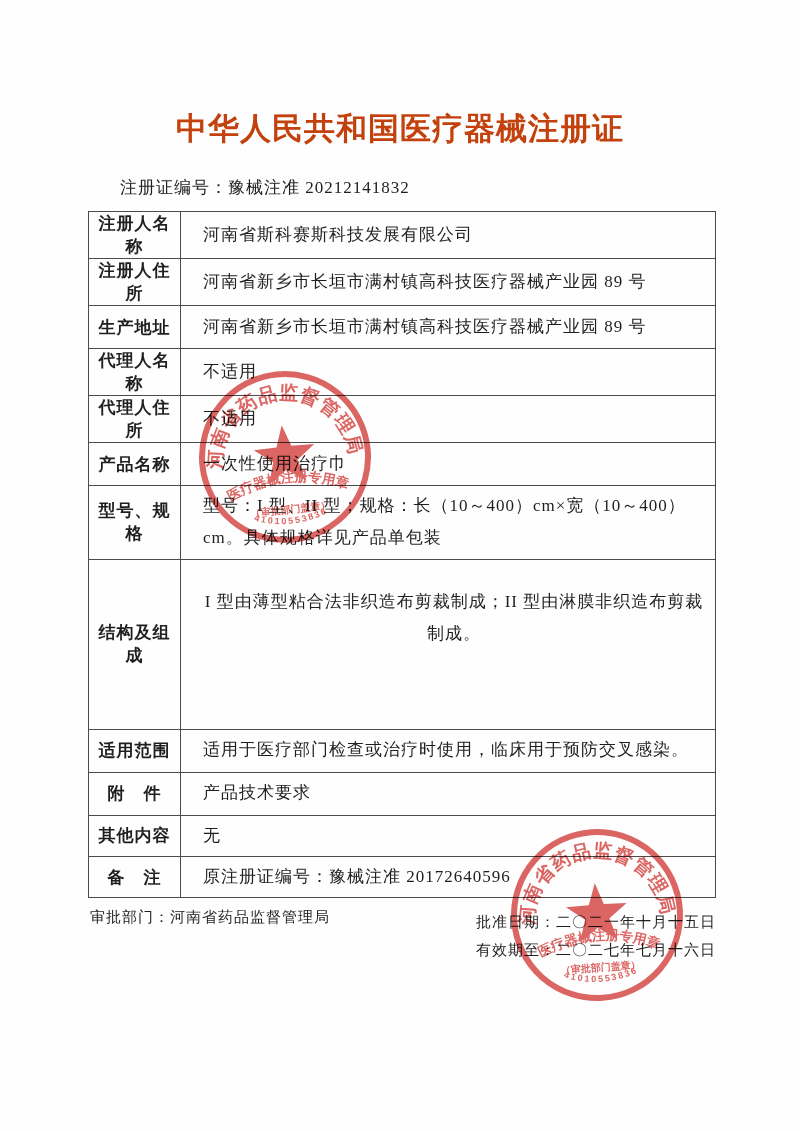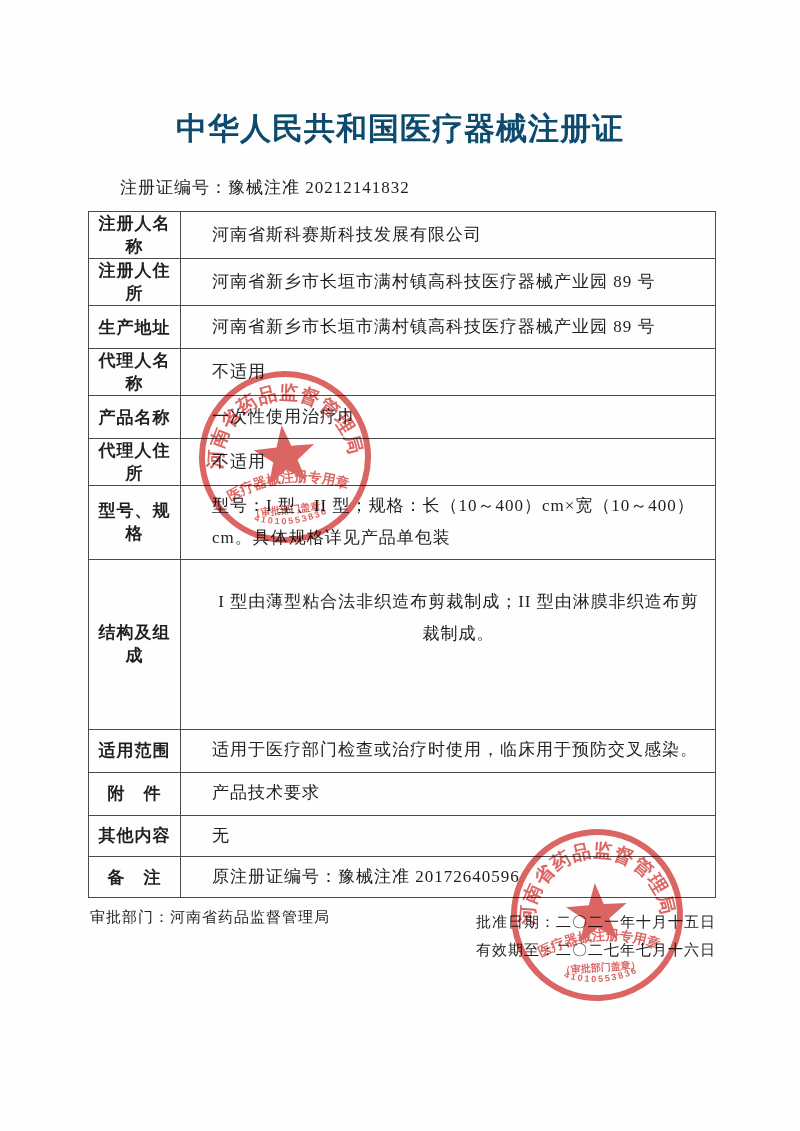--- a/index.html
+++ b/index.html
@@ -11,21 +11,21 @@
     color:#1f1f1f;
     overflow:hidden;
   }
   .title{
     margin:0;
     padding-top:108px;
     text-align:center;
     font-size:31px;
     font-weight:bold;
     letter-spacing:1px;
-    color:#0c4a6e;
+    color:#c2410c;
   }
   .regno-line{
     margin:26px 0 0 120px;
     font-size:17px;
     letter-spacing:1px;
   }
   table.cert{
     border-collapse:collapse;
     table-layout:fixed;
     width:628px;
@@ -39,21 +39,21 @@
   }
   td.lbl{
     width:92px;
     text-align:center;
     padding:0 2px;
     font-size:16px;
     letter-spacing:1px;
     font-weight:bold;
   }
   td.val{
-    padding:4px 10px 4px 31px;
+    padding:4px 10px 4px 22px;
     line-height:1.9;
   }
   tr.r-single{height:43px;}
   tr.r-model{height:68px;}
   tr.r-struct{height:170px;}
   tr.r-scope{height:43px;}
   tr.r-attach{height:43px;}
   tr.r-other{height:40px;}
   tr.r-remark{height:33px;}
   tr.r-struct td.val{vertical-align:top;padding-top:26px;text-align:center;}
@@ -107,26 +107,26 @@
       </tr>
       <tr class="r-single">
         <td class="lbl">生产地址</td>
         <td class="val">河南省新乡市长垣市满村镇高科技医疗器械产业园 89 号</td>
       </tr>
       <tr class="r-single">
         <td class="lbl">代理人名称</td>
         <td class="val">不适用</td>
       </tr>
       <tr class="r-single">
+        <td class="lbl">代理人住所</td>
+        <td class="val">不适用</td>
+      </tr>
+      <tr class="r-single">
         <td class="lbl">产品名称</td>
         <td class="val">一次性使用治疗巾</td>
-      </tr>
-      <tr class="r-single">
-        <td class="lbl">代理人住所</td>
-        <td class="val">不适用</td>
       </tr>
       <tr class="r-model">
         <td class="lbl">型号、规格</td>
         <td class="val">型号：I 型、II 型；规格：长（10～400）cm×宽（10～400）cm。具体规格详见产品单包装</td>
       </tr>
       <tr class="r-struct">
         <td class="lbl">结构及组成</td>
         <td class="val">I 型由薄型粘合法非织造布剪裁制成；II 型由淋膜非织造布剪裁制成。</td>
       </tr>
       <tr class="r-scope">

